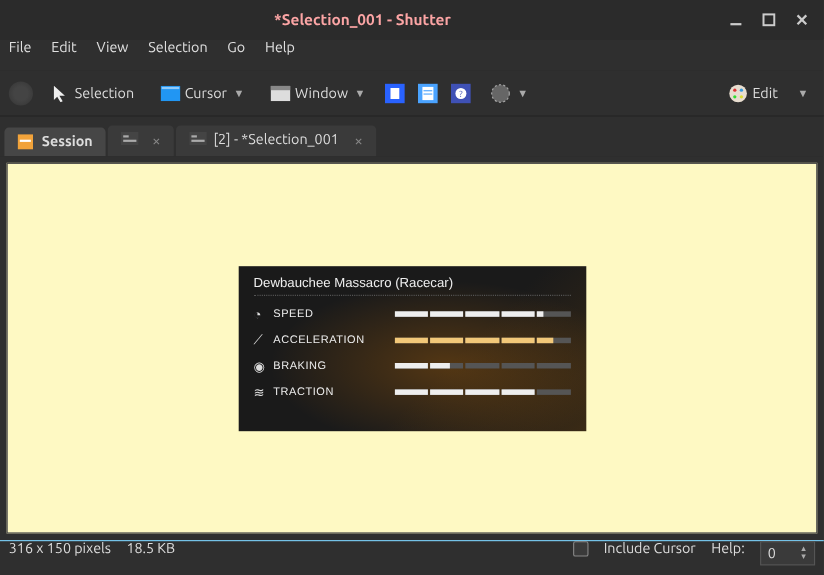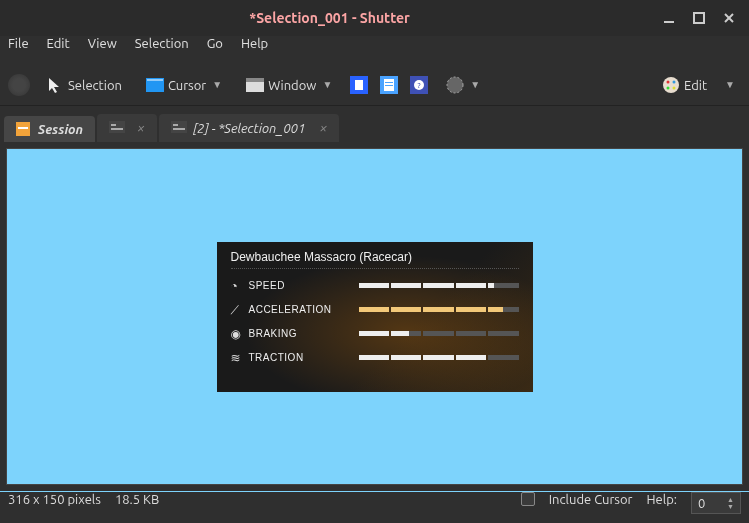--- a/index.html
+++ b/index.html
@@ -9,26 +9,26 @@
 .titlebar-btn { width: 20px; height: 20px; margin-left: 10px; display: flex; align-items: center; justify-content: center; color: #ccc; cursor: pointer; }
 .menubar { height: 28px; display: flex; align-items: flex-start; padding: 0 8px; gap: 18px; background: #2f2f2f; }
 .menu-item { color: #e0e0e0; cursor: pointer; }
 .toolbar { height: 42px; background: #2f2f2f; display: flex; align-items: center; padding: 0 8px; gap: 8px; border-bottom: 1px solid #222; }
 .tool-btn { display: flex; align-items: center; gap: 4px; padding: 4px 8px; cursor: pointer; color: #ddd; }
 .tool-icon { width: 18px; height: 18px; display: flex; align-items: center; justify-content: center; }
 .dropdown-arrow { font-size: 10px; color: #aaa; margin-left: 2px; }
 .tool-sq { width: 22px; height: 22px; display: flex; align-items: center; justify-content: center; cursor: pointer; }
 .spacer { flex: 1; }
 .tabs { height: 36px; display: flex; align-items: end; padding: 0 4px; background: #2f2f2f; gap: 2px; }
-.tab { display: flex; align-items: center; gap: 8px; padding: 6px 12px; background: #3a3a3a; border-radius: 4px 4px 0 0; cursor: pointer; font-size: 13px; color: #ddd; font-style: italic; }
+.tab { display: flex; align-items: flex-start; gap: 8px; padding: 6px 12px; background: #3a3a3a; border-radius: 4px 4px 0 0; cursor: pointer; font-size: 13px; color: #ddd; }
 .tab.active { background: #464646; font-weight: bold; }
 .tab-close { color: #888; font-size: 14px; cursor: pointer; margin-left: 6px; }
 .tab-icon { width: 14px; height: 14px; }
 .canvas-wrap { flex: 1; background: #2f2f2f; padding: 6px; }
-.canvas { width: 100%; height: 100%; background: #7dd3fc; border: 1px solid #444; display: flex; align-items: center; justify-content: center; }
+.canvas { width: 100%; height: 100%; background: #fef9c3; border: 1px solid #444; display: flex; align-items: center; justify-content: center; }
 
 .shot { width: 316px; height: 150px; background: linear-gradient(135deg, #1a1a1a 60%, #3a2a15 100%); position: relative; padding: 8px 14px; }
 .shot::before { content: ""; position: absolute; inset: 0; background: radial-gradient(ellipse at 60% 60%, rgba(255,140,0,0.25), transparent 60%); }
 .shot-title { font-size: 12px; color: #eee; padding-bottom: 4px; border-bottom: 1px dotted #555; position: relative; font-family: Arial, sans-serif; }
 .stat-row { display: flex; align-items: center; margin-top: 10px; position: relative; }
 .stat-icon { width: 18px; color: #ddd; font-size: 12px; }
 .stat-label { width: 110px; font-size: 10px; letter-spacing: 0.5px; color: #eee; font-family: Arial, sans-serif; }
 .stat-bar { flex: 1; height: 5px; display: flex; gap: 2px; }
 .seg { flex: 1; height: 100%; background: #555; position: relative; }
 .seg .fill { position: absolute; left: 0; top: 0; bottom: 0; background: #eee; }

